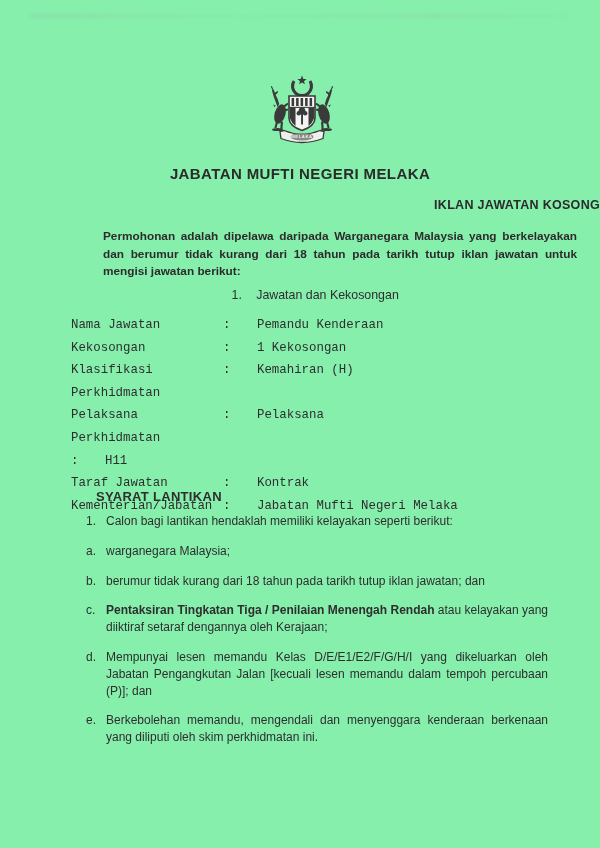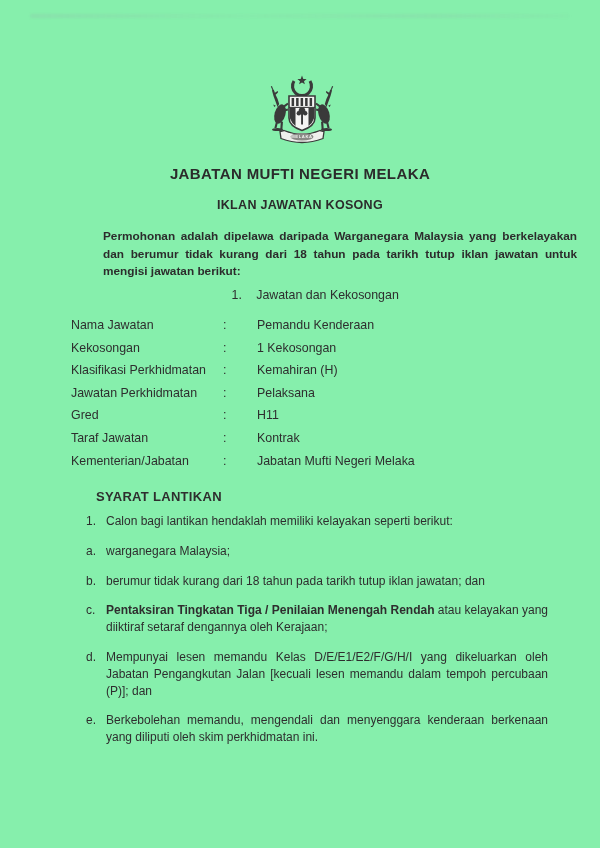--- a/index.html
+++ b/index.html
@@ -28,21 +28,21 @@
   }
 
   .doc-title {
     position:absolute; top:165px; left:0; width:600px;
     text-align:center;
     font-size:15px; font-weight:bold; letter-spacing:0.4px;
     color:#2b2b2b;
   }
   .doc-subtitle {
     position:absolute; top:198px; left:0; width:600px;
-    text-align:center;
+    text-align:right;
     font-size:12.5px; font-weight:bold; letter-spacing:0.3px;
     color:#2b2b2b;
   }
 
   .intro {
     position:absolute; top:228px; left:55px; width:474px;
     font-size:11.8px; font-weight:bold;
     line-height:17.5px;
     text-align:justify;
     color:#2c2c2c;
@@ -53,21 +53,21 @@
     position:absolute; top:288px; left:71px; width:474px;
     font-size:12.4px;
     text-align:center;
   }
   .section-line .num { display:inline-block; width:39px; }
 
   .details {
     position:absolute; top:314px; left:71px; width:480px;
     font-size:12.4px;
   }
-  .detail-row { display:flex; line-height:22.6px; }
+  .detail-row { display:flex; line-height:22.6px;font-family:Liberation Mono, monospace; }
   .detail-label { width:152px; }
   .detail-colon { width:34px; }
   .detail-value { flex:1; }
 
   .syarat-heading {
     position:absolute; top:489px; left:72px;
     font-size:13px; font-weight:bold; letter-spacing:0.3px;margin-left:24px;
   }
 
   .req-list {
@@ -162,26 +162,25 @@
       <span class="detail-label">Kekosongan</span>
       <span class="detail-colon">:</span>
       <span class="detail-value">1 Kekosongan</span>
     </div>
     <div class="detail-row">
       <span class="detail-label">Klasifikasi Perkhidmatan</span>
       <span class="detail-colon">:</span>
       <span class="detail-value">Kemahiran (H)</span>
     </div>
     <div class="detail-row">
-      <span class="detail-label">Jawatan Perkhidmatan</span>
+      <span class="detail-label">Pelaksana Perkhidmatan</span>
       <span class="detail-colon">:</span>
       <span class="detail-value">Pelaksana</span>
     </div>
     <div class="detail-row">
-      <span class="detail-label">Gred</span>
       <span class="detail-colon">:</span>
       <span class="detail-value">H11</span>
     </div>
     <div class="detail-row">
       <span class="detail-label">Taraf Jawatan</span>
       <span class="detail-colon">:</span>
       <span class="detail-value">Kontrak</span>
     </div>
     <div class="detail-row">
       <span class="detail-label">Kementerian/Jabatan</span>

